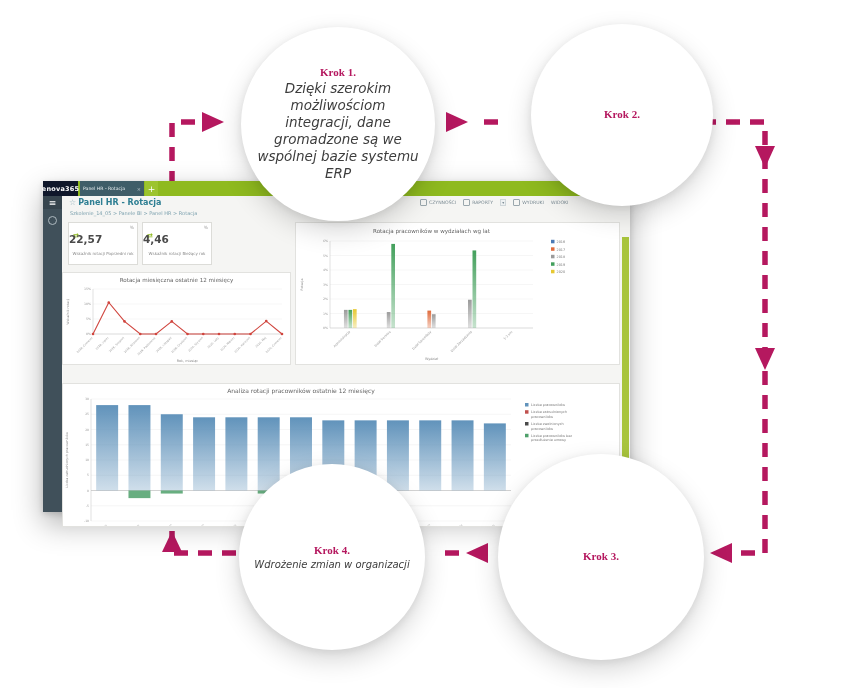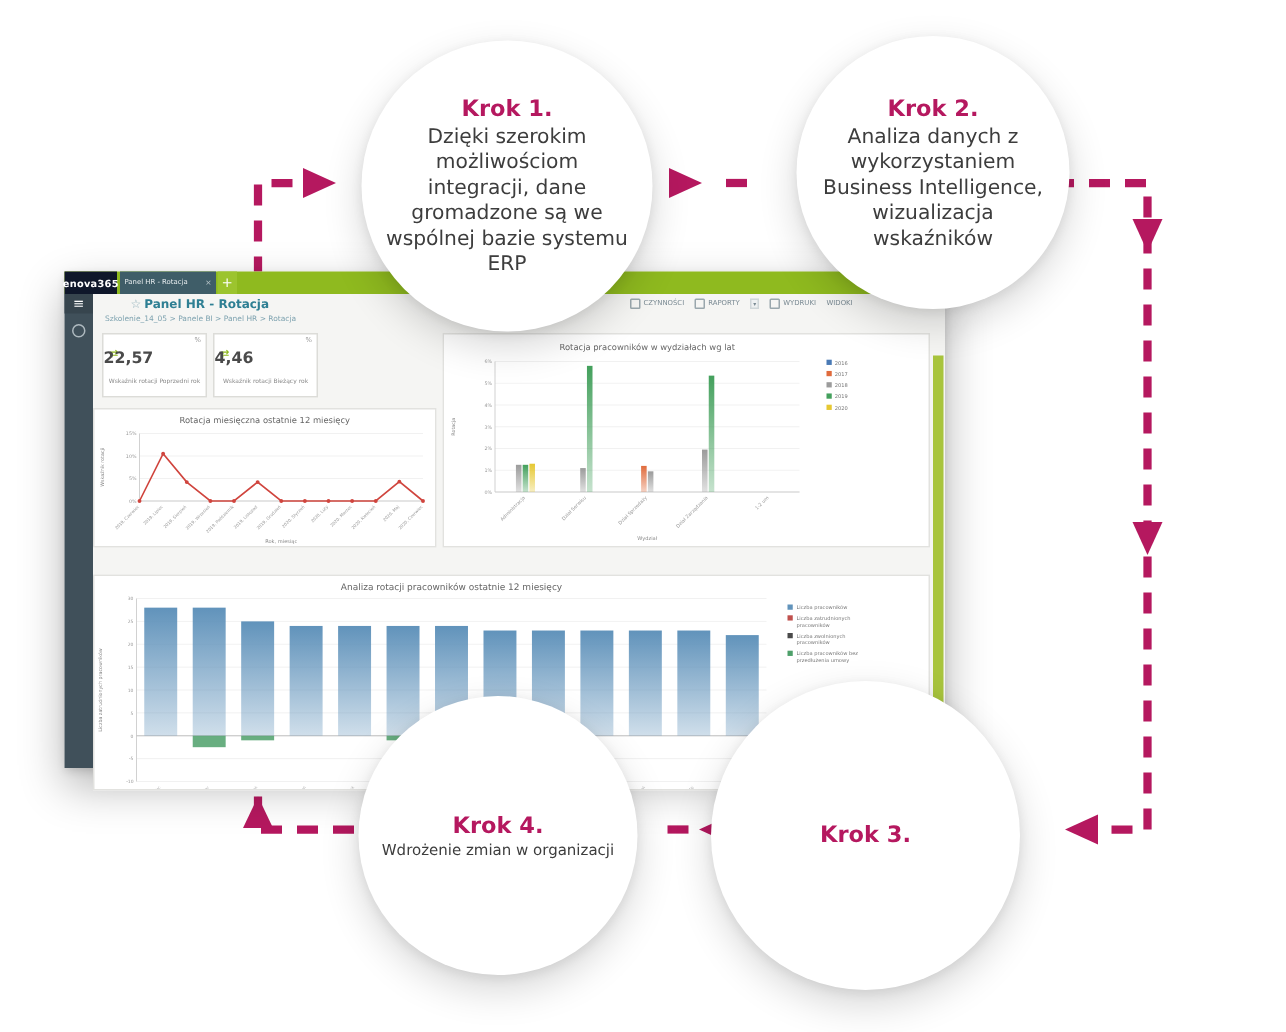--- a/index.html
+++ b/index.html
@@ -18,21 +18,21 @@
   .tabx{color:#b9c6cb;font-size:5px;}
   .plus{width:13px;background:#9cc42e;color:#fff;font-size:9px;display:flex;align-items:center;
         justify-content:center;margin-left:1px;}
   .winbody{position:absolute;top:15px;left:0;right:0;bottom:0;}
   .sidebar{position:absolute;left:0;top:0;width:19px;height:100%;background:#40505a;
            display:flex;flex-direction:column;align-items:center;}
   .burgerbox{width:100%;height:13px;background:#37454e;display:flex;align-items:center;justify-content:center;
              color:#fff;font-size:9px;line-height:10px;}
   .bulb{width:7px;height:7px;border:1px solid #aeb9bf;border-radius:50%;margin-top:7px;}
   .content{position:absolute;left:19px;top:0;right:0;bottom:0;}
-  .page-title{position:absolute;left:7px;top:2px;color:#2e7f93;font-size:8px;font-weight:bold;white-space:nowrap;margin-left:18px;}
+  .page-title{position:absolute;left:7px;top:2px;color:#2e7f93;font-size:8px;font-weight:bold;white-space:nowrap;}
   .star{color:#93b2bc;font-weight:normal;margin-right:2px;}
   .crumbs{position:absolute;left:8px;top:14px;font-size:5px;color:#7fa3b0;white-space:nowrap;}
   .toolbar{position:absolute;left:358px;top:3px;display:flex;gap:7px;align-items:center;
            font-size:4.6px;color:#7a8a93;white-space:nowrap;}
   .titem{display:flex;gap:2px;align-items:center;}
   .micon{width:5px;height:5px;border:1px solid #9aa7ad;border-radius:1px;display:inline-block;}
   .ddown{border:1px solid #cfd6d9;background:#eef1f2;font-size:4px;padding:0 1px;color:#7a8a93;}
   .kpi{position:absolute;top:26px;width:70px;height:43px;background:#fff;border:1px solid #dcdcd8;box-sizing:border-box;}
   .kpi1{left:6px;} .kpi2{left:80px;}
   .kpi .ic{position:absolute;left:4px;top:9px;color:#8fba1f;font-size:7px;font-weight:bold;}
@@ -42,25 +42,25 @@
   .panel{position:absolute;background:#fff;border:1px solid #e2e2df;box-sizing:border-box;overflow:hidden;}
   #p0{left:0;top:76px;width:229px;height:93px;}
   #p1{left:233px;top:26px;width:325px;height:143px;}
   #p2{left:0;top:187px;width:558px;height:144px;}
   .greenstrip{position:absolute;left:560px;top:41px;width:7px;height:270px;background:#a8c43d;}
   svg text{font-family:"DejaVu Sans",sans-serif;}
   
   .circle{position:absolute;background:#fff;border-radius:50%;z-index:3;display:flex;flex-direction:column;
           align-items:center;justify-content:center;text-align:center;color:#3d3d3d;
           box-shadow:0 10px 26px rgba(0,0,0,.16),0 2px 8px rgba(0,0,0,.08);}
-  .circle h4{margin:0 0 2px;color:#b5185f;font-size:15px;}
-  .circle p{margin:0;padding:0 14px;font-size:13.5px;line-height:1.26;}
+  .circle h4{margin:0 0 2px;color:#b5185f;font-size:11px;font-family:Liberation Serif, serif;}
+  .circle p{margin:0;padding:0 14px;font-size:13.5px;line-height:1.26;font-style:italic;}
   .c1{left:241px;top:27px;width:194px;height:194px;}
   .c2{left:531px;top:24px;width:182px;height:182px;}
-  .c3{left:474px;top:454px;width:206px;height:206px;}
+  .c3{left:498px;top:454px;width:206px;height:206px;}
   .c4{left:239px;top:464px;width:186px;height:186px;justify-content:center;}
   .c4 p{font-size:10px;line-height:1.3;}
 </style>
 </head>
 <body>
 
 <div class="canvas">
 
   <svg class="arrows" width="857" height="688" viewBox="0 0 857 688">
     <g stroke="#b5185f" stroke-width="5.5" fill="none" stroke-dasharray="14 10">
@@ -328,21 +328,20 @@
       </div>
     </div>
   </div>
 
   <div class="circle c1">
     <h4>Krok 1.</h4>
     <p>Dzięki szerokim możliwościom integracji, dane gromadzone są we wspólnej bazie systemu ERP</p>
   </div>
   <div class="circle c2">
     <h4>Krok 2.</h4>
-    <p>Analiza danych z wykorzystaniem Business Intelligence, wizualizacja wskaźników</p>
   </div>
   <div class="circle c3">
     <h4>Krok 3.</h4>
   </div>
   <div class="circle c4">
     <h4>Krok 4.</h4>
     <p>Wdrożenie zmian w organizacji</p>
   </div>
 
 </div>

